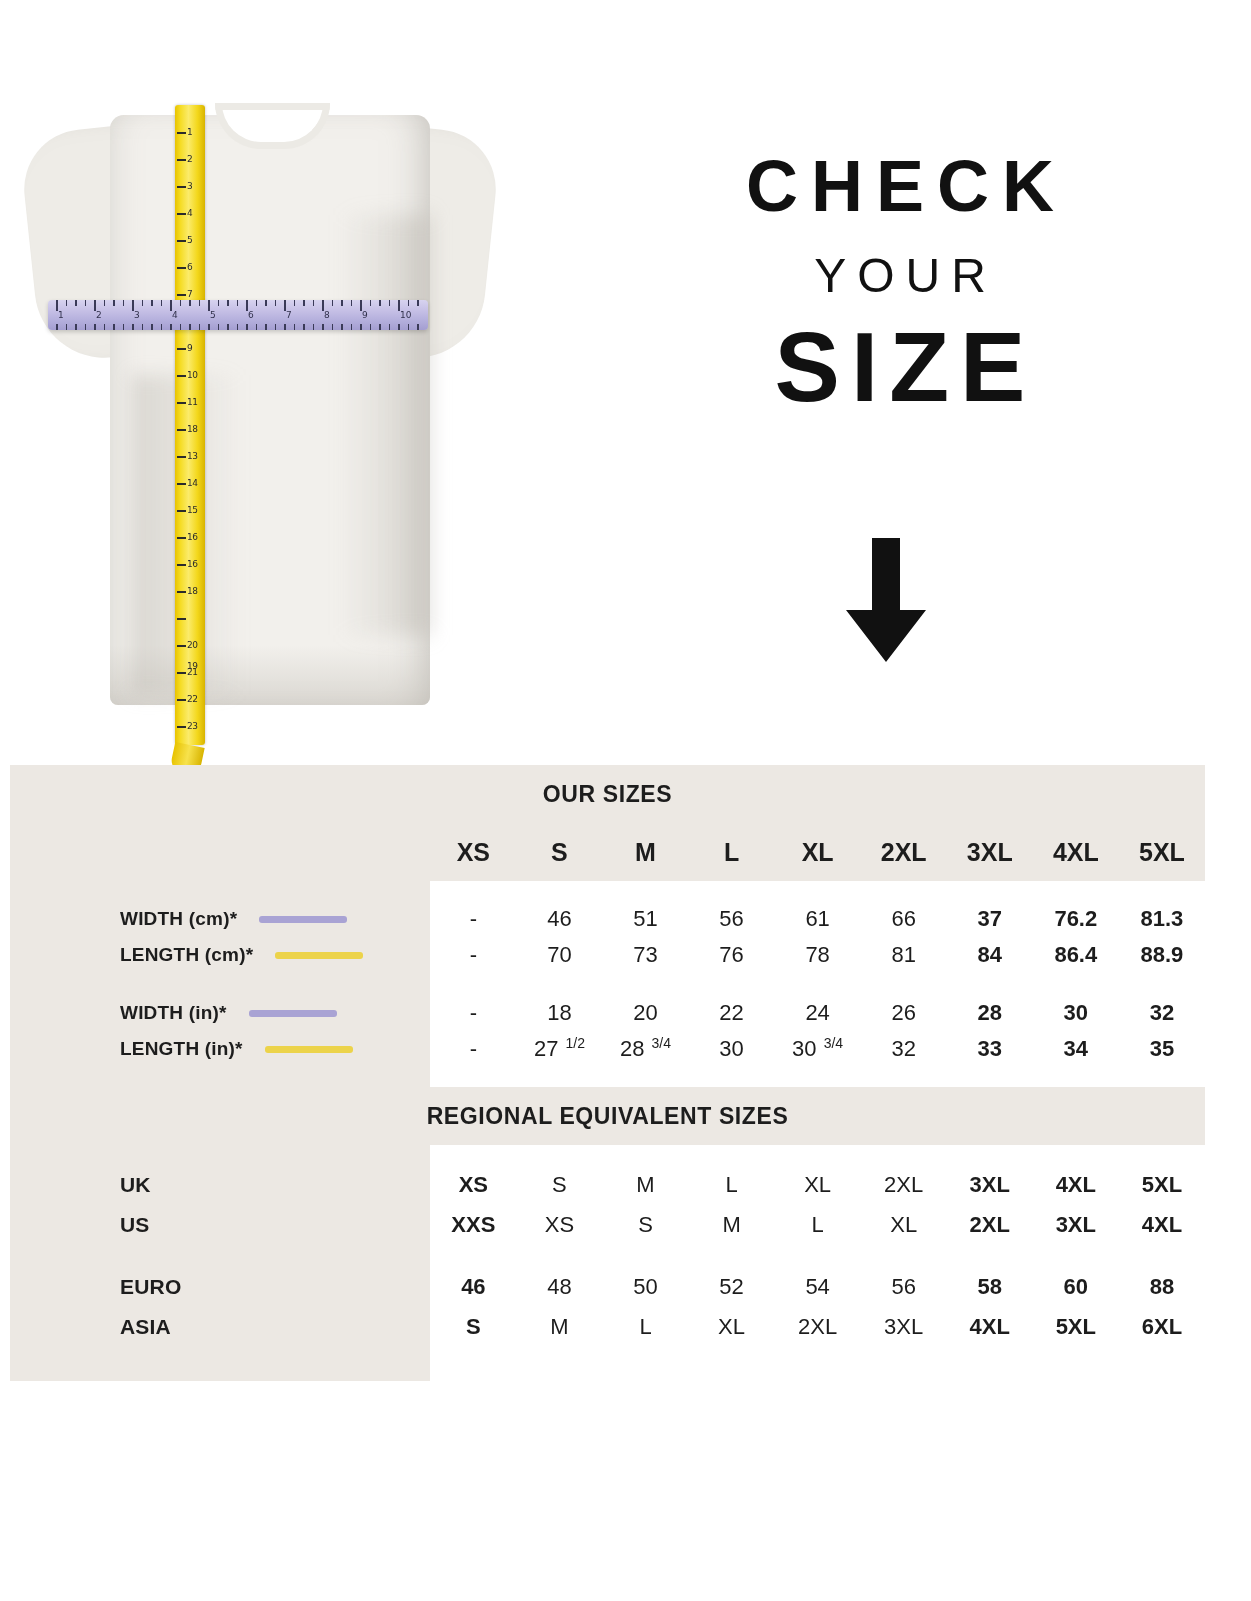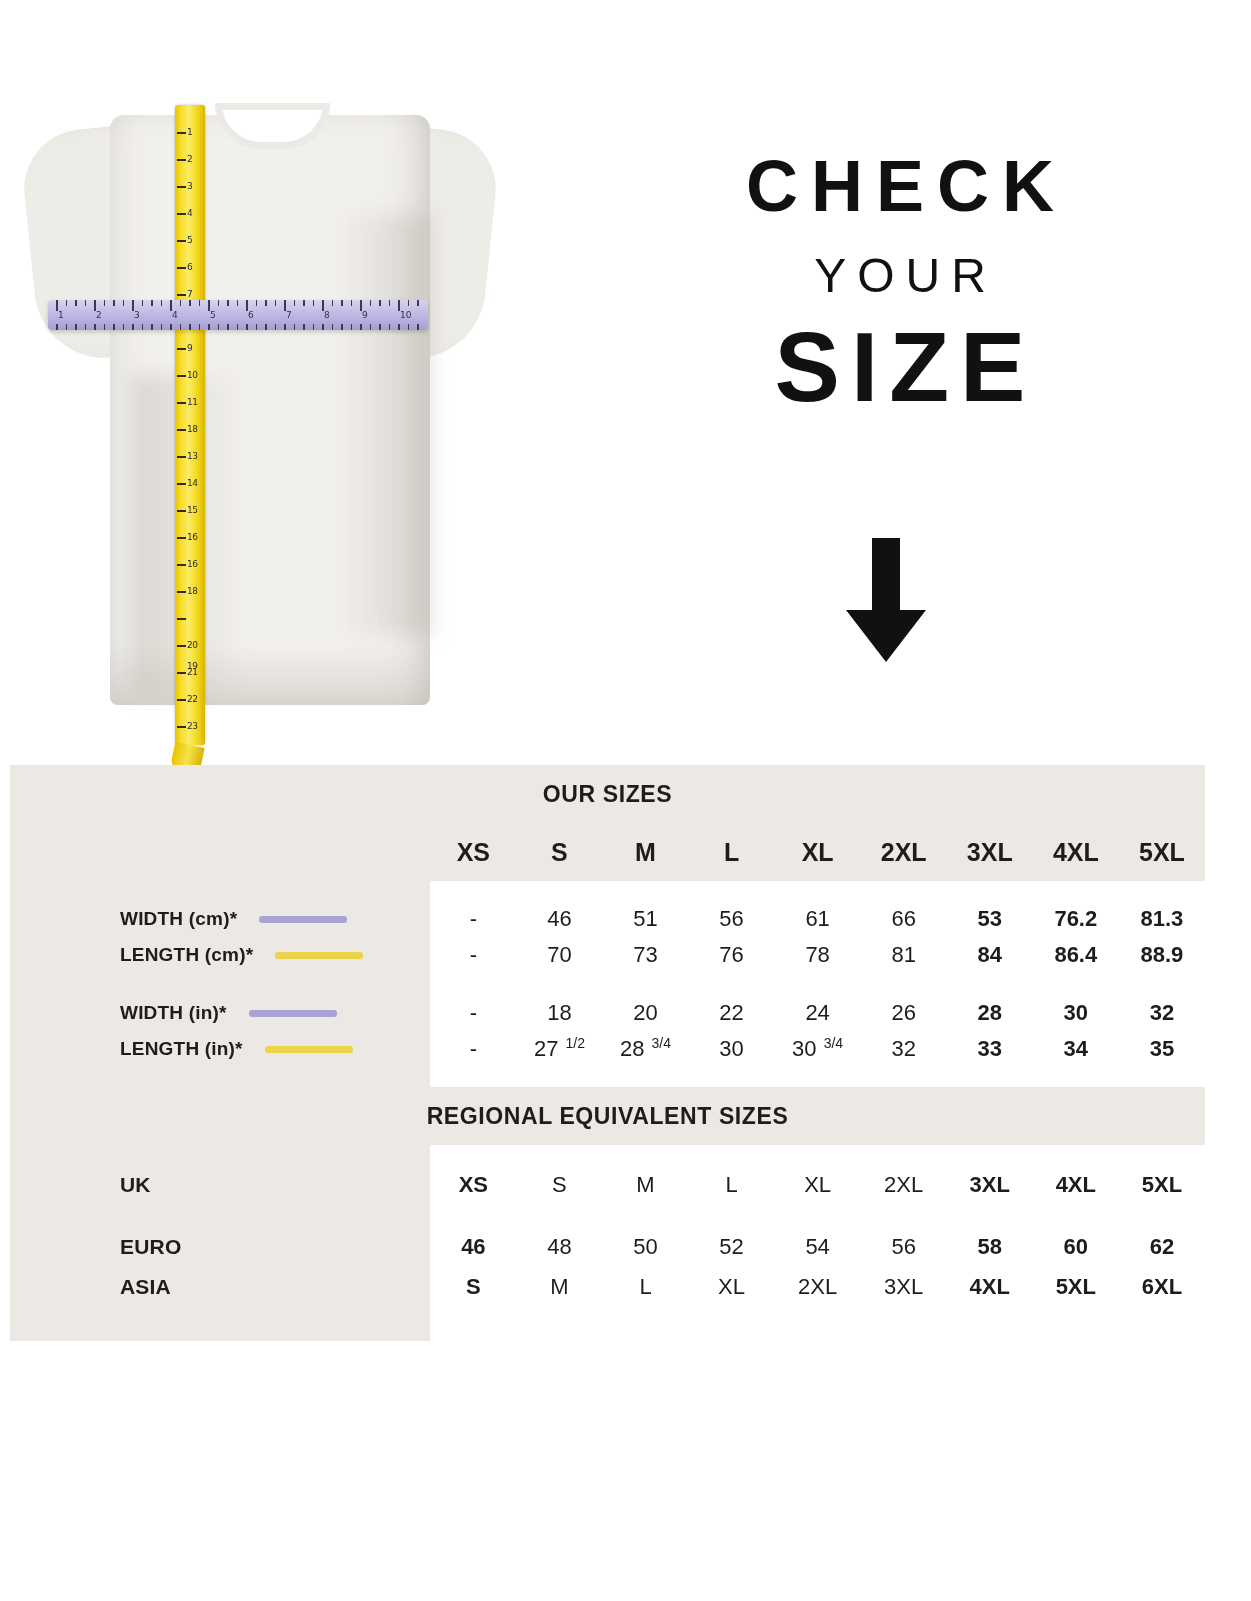--- a/index.html
+++ b/index.html
@@ -480,21 +480,21 @@
             <td class="col-cell"></td>
           </tr>
           <tr class="metric-row">
             <td class="col-label row-label">WIDTH (cm)*<span class="swatch sw-purple"></span></td>
             <td class="col-cell">-</td>
             <td class="col-cell">46</td>
             <td class="col-cell">51</td>
             <td class="col-cell">56</td>
             <td class="col-cell">61</td>
             <td class="col-cell">66</td>
-            <td class="col-cell bold-cell">53</td>
+            <td class="col-cell bold-cell">37</td>
             <td class="col-cell bold-cell">76.2</td>
             <td class="col-cell bold-cell">81.3</td>
           </tr>
           <tr class="metric-row">
             <td class="col-label row-label">LENGTH (cm)*<span class="swatch sw-yellow"></span></td>
             <td class="col-cell">-</td>
             <td class="col-cell">70</td>
             <td class="col-cell">73</td>
             <td class="col-cell">76</td>
             <td class="col-cell">78</td>
@@ -571,20 +571,32 @@
             <td class="col-cell bold-cell">XS</td>
             <td class="col-cell">S</td>
             <td class="col-cell">M</td>
             <td class="col-cell">L</td>
             <td class="col-cell">XL</td>
             <td class="col-cell">2XL</td>
             <td class="col-cell bold-cell">3XL</td>
             <td class="col-cell bold-cell">4XL</td>
             <td class="col-cell bold-cell">5XL</td>
           </tr>
+          <tr class="reg-row">
+            <td class="col-label row-label plain">US</td>
+            <td class="col-cell bold-cell">XXS</td>
+            <td class="col-cell">XS</td>
+            <td class="col-cell">S</td>
+            <td class="col-cell">M</td>
+            <td class="col-cell">L</td>
+            <td class="col-cell">XL</td>
+            <td class="col-cell bold-cell">2XL</td>
+            <td class="col-cell bold-cell">3XL</td>
+            <td class="col-cell bold-cell">4XL</td>
+          </tr>
           <tr class="spacer-row">
             <td class="col-label"></td>
             <td class="col-cell"></td>
             <td class="col-cell"></td>
             <td class="col-cell"></td>
             <td class="col-cell"></td>
             <td class="col-cell"></td>
             <td class="col-cell"></td>
             <td class="col-cell"></td>
             <td class="col-cell"></td>
@@ -593,21 +605,21 @@
           <tr class="reg-row">
             <td class="col-label row-label plain">EURO</td>
             <td class="col-cell bold-cell">46</td>
             <td class="col-cell">48</td>
             <td class="col-cell">50</td>
             <td class="col-cell">52</td>
             <td class="col-cell">54</td>
             <td class="col-cell">56</td>
             <td class="col-cell bold-cell">58</td>
             <td class="col-cell bold-cell">60</td>
-            <td class="col-cell bold-cell">62</td>
+            <td class="col-cell bold-cell">88</td>
           </tr>
           <tr class="reg-row">
             <td class="col-label row-label plain">ASIA</td>
             <td class="col-cell bold-cell">S</td>
             <td class="col-cell">M</td>
             <td class="col-cell">L</td>
             <td class="col-cell">XL</td>
             <td class="col-cell">2XL</td>
             <td class="col-cell">3XL</td>
             <td class="col-cell bold-cell">4XL</td>

